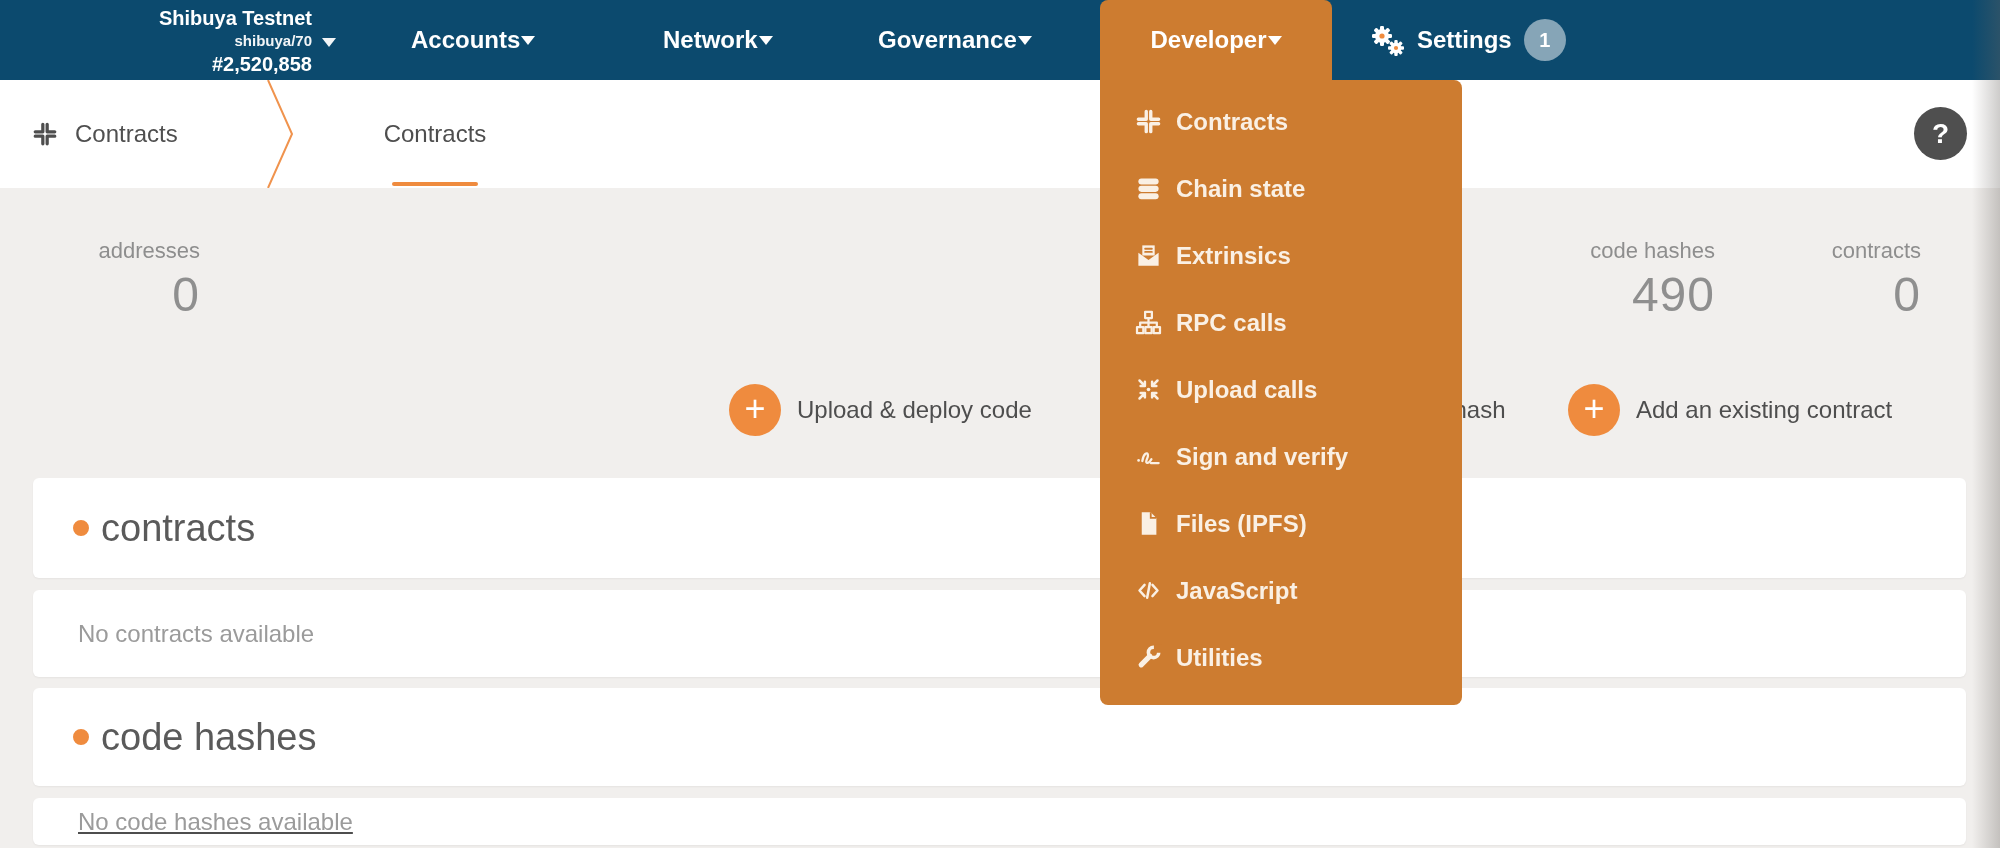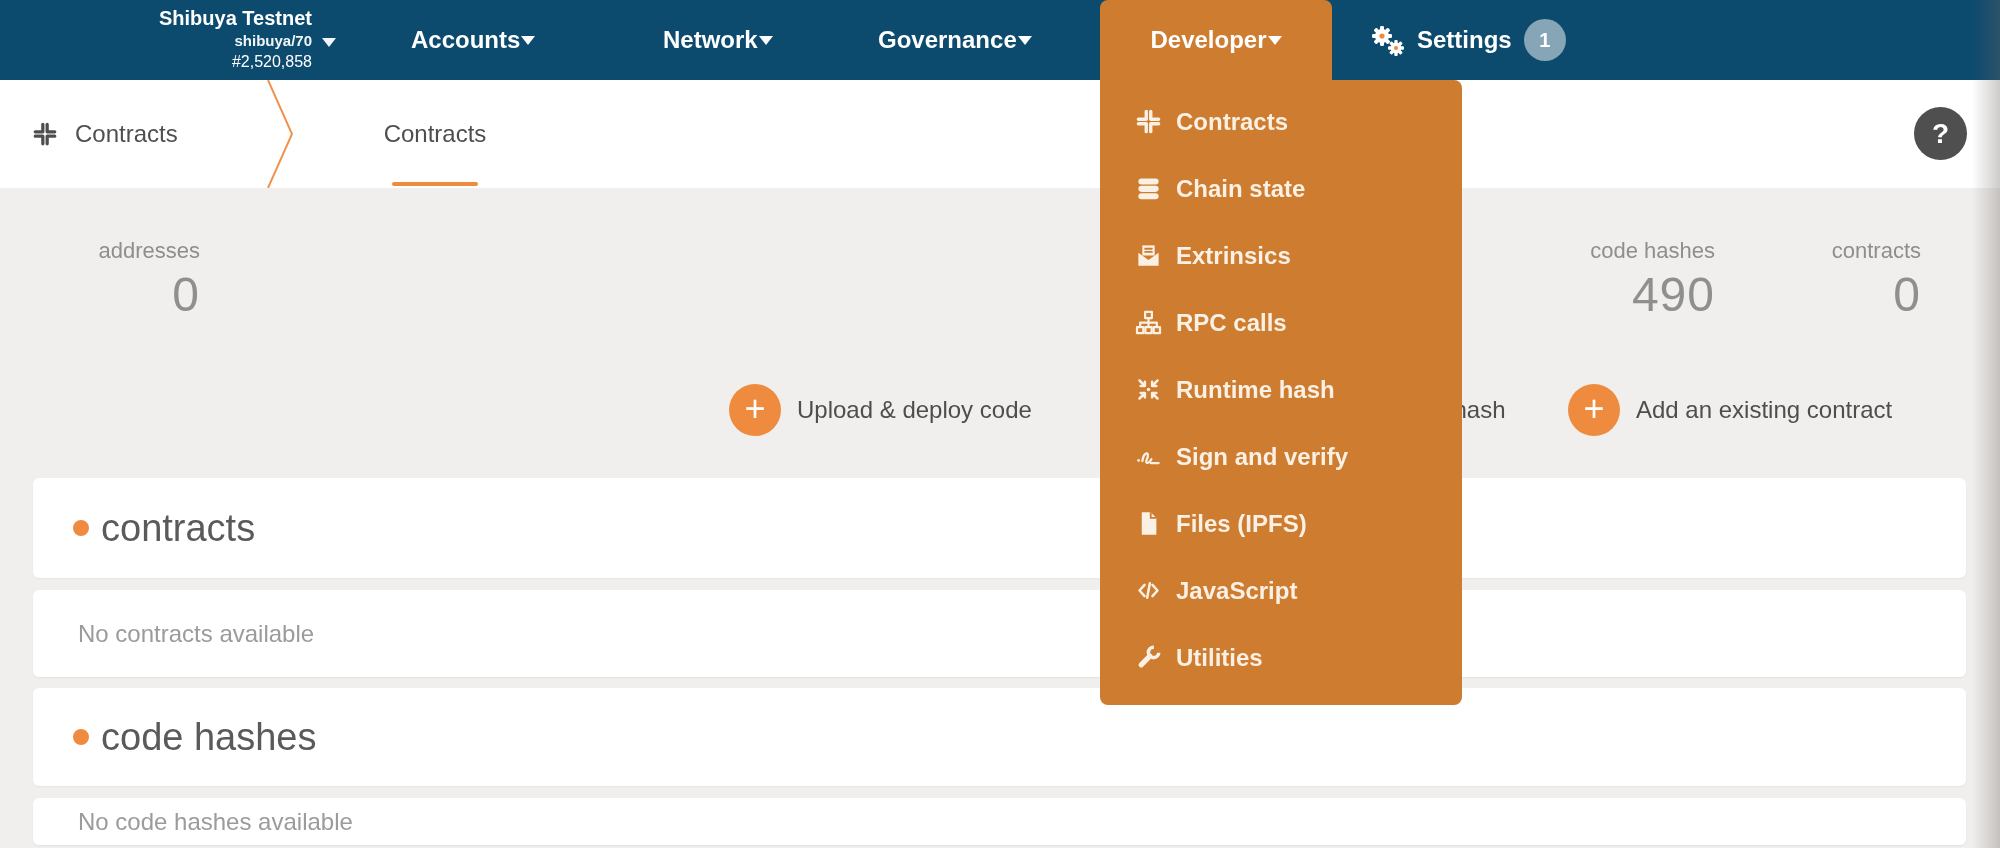--- a/index.html
+++ b/index.html
@@ -9,21 +9,21 @@
     background:#f1efed;
     font-family:"Liberation Sans", sans-serif;
     color:#4e4e4e;
   }
   
   .navbar { position:absolute; left:0; top:0; width:2000px; height:80px; background:#0c4a6e; z-index:40; }
   .net-info { position:absolute; left:60px; top:6px; width:252px; text-align:right; color:#fff; line-height:1.2; }
   .net-name { font-size:20px; font-weight:700; }
   .net-chain { font-size:15px; font-weight:700; opacity:.95; position:relative; margin-top:2px; }
   .net-chain .caret { position:absolute; left:100%; margin-left:10px; top:6px; }
-  .net-block { font-size:16px; font-weight:400; margin-top:2px; }
+  .net-block { font-size:20px; font-weight:700; margin-top:2px; }
   .nav-item { position:absolute; top:0; height:80px; display:flex; align-items:center; gap:1px; color:#fff; font-size:24px; font-weight:600; cursor:pointer; }
   .caret { width:0; height:0; border-left:7px solid transparent; border-right:7px solid transparent; border-top:9px solid #fff; display:inline-block; }
   .nav-accounts  { left:411px; }
   .nav-network   { left:663px; }
   .nav-governance{ left:866px;margin-left:12px; }
   .nav-developer { left:1100px; width:232px; justify-content:center; background:#cd7c30; border-radius:8px 8px 0 0; }
   .nav-settings  { left:1369px; gap:12px;text-align:center; }
   .badge { width:42px; height:42px; border-radius:50%; background:rgba(255,255,255,.5); color:#fff; font-size:20px; font-weight:700; display:flex; align-items:center; justify-content:center; }
   .gears { width:36px; height:34px; }
   
@@ -48,21 +48,21 @@
   .action-contract { left:1568px; top:384px; }
   
   .card { position:absolute; left:33px; width:1933px; background:#fff; border-radius:6px; box-shadow:0 1px 2px rgba(0,0,0,.05); display:flex; align-items:center; }
   .sec-header { height:100px; padding-left:40px; gap:12px; }
   .sec-dot { width:12px; height:12px; border:8px solid #ef8b3e; border-radius:50%; background:#fff; }
   .sec-title { font-size:38px; font-weight:300; color:#5a5a5a; }
   .sec-empty { font-size:24px; color:#9b9b9b; padding-left:45px;text-align:right; }
   .s1-header { top:478px; }
   .s1-row    { top:590px; height:87px; }
   .s2-header { top:688px; height:98px; }
-  .s2-row    { top:798px; height:47px; }
+  .s2-row    { top:798px; height:47px;text-decoration:underline; }
   
   .dev-menu { position:absolute; left:1100px; top:80px; width:362px; background:#cd7c30; border-radius:0 8px 8px 8px; padding:8px 0 14px 0; z-index:60; }
   .dev-item { height:67px; display:flex; align-items:center; gap:13px; padding-left:33px; color:#faf0e4; font-size:24px; font-weight:600; cursor:pointer; }
   .mi { width:30px; height:30px; display:flex; align-items:center; justify-content:center; flex:0 0 30px; }
   .mi svg { width:27px; height:27px; }
   
   .edge-shade { position:absolute; right:0; top:0; width:28px; height:848px; z-index:100; pointer-events:none;
     background:linear-gradient(90deg, rgba(105,100,95,0) 0%, rgba(105,100,95,.33) 100%); }
 </style>
 </head>
@@ -274,21 +274,21 @@
   <div class="dev-item">
     <span class="mi">
       <svg viewBox="0 0 24 24" fill="none" stroke="#faf0e4" stroke-width="2.2" stroke-linecap="round" stroke-linejoin="round">
         <path d="M4 4 L8.5 8.5 M8.8 5 V8.8 H5"></path>
         <path d="M20 4 L15.5 8.5 M15.2 5 V8.8 H19"></path>
         <path d="M4 20 L8.5 15.5 M8.8 19 V15.2 H5"></path>
         <path d="M20 20 L15.5 15.5 M15.2 19 V15.2 H19"></path>
         <circle cx="12" cy="12" r="1.6" fill="#faf0e4" stroke="none"></circle>
       </svg>
     </span>
-    <span>Runtime hash</span>
+    <span>Upload calls</span>
   </div>
 
   <div class="dev-item">
     <span class="mi">
       <svg viewBox="0 0 24 24" fill="none" stroke="#faf0e4" stroke-width="2" stroke-linecap="round">
         <circle cx="3.2" cy="15.5" r="1.2" fill="#faf0e4" stroke="none"></circle>
         <path d="M6.5 16 C7.5 9.5 11 7.5 11.5 10.5 C12 13.5 8.5 16.5 10.5 17.6 C12 18.4 13.6 16 14.6 14.4"></path>
         <path d="M14 17.8 H21"></path>
       </svg>
     </span>

